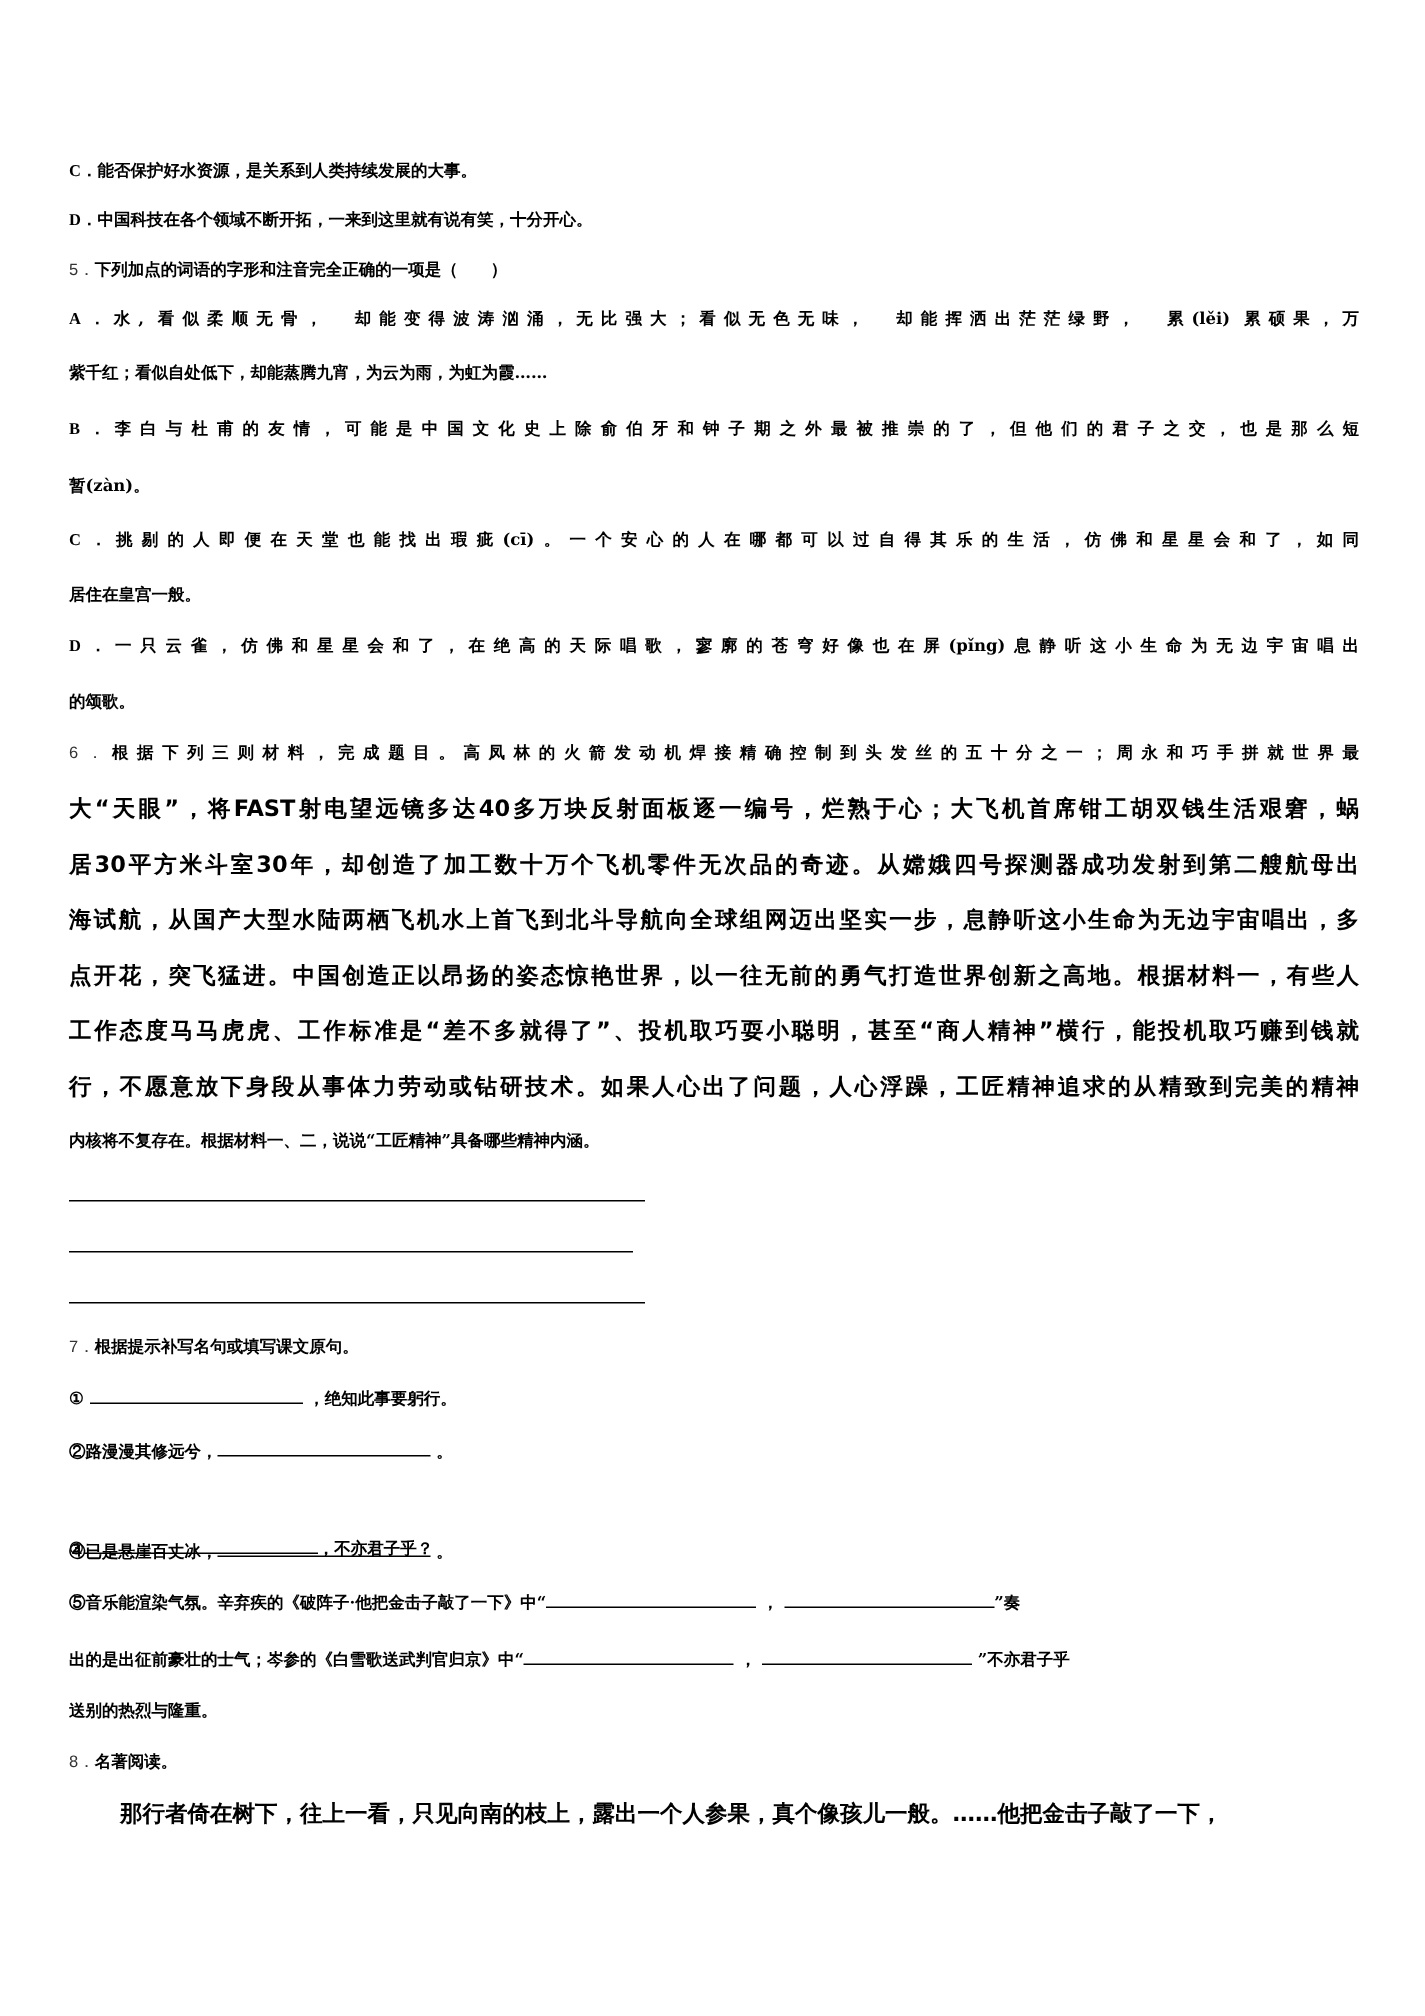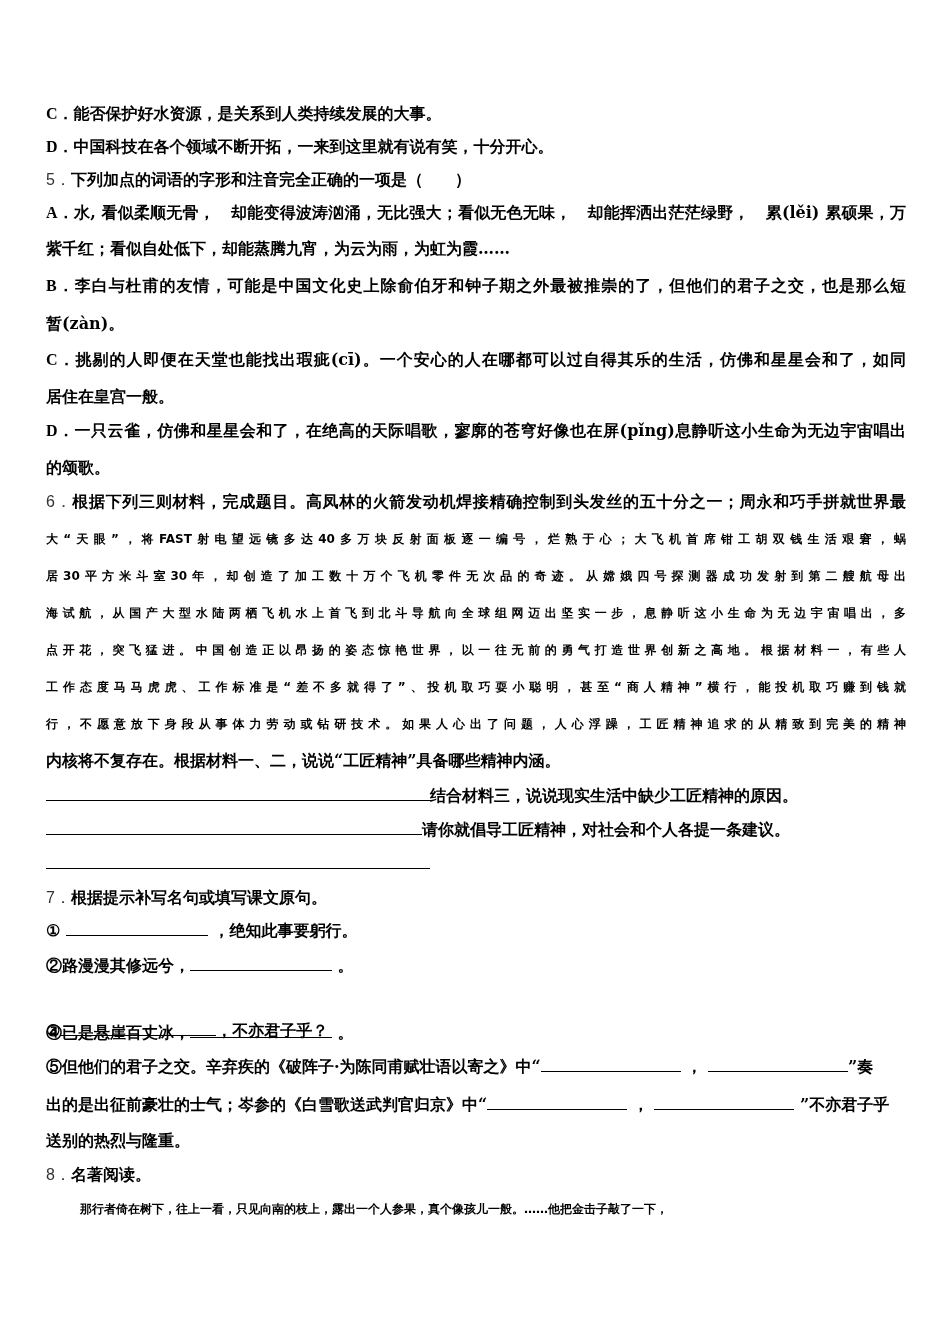--- a/index.html
+++ b/index.html
@@ -1,25 +1,25 @@
 <!DOCTYPE html>
 <html><head>
 <meta charset="utf-8">
 <style>
   html, body { margin: 0; padding: 0; background: #ffffff; }
   body { width: 950px; height: 1344px; position: relative; overflow: hidden;
          font-family: "DejaVu Serif", "Liberation Serif", serif; color: #000; }
   .page { position: absolute; left: 46px; top: 100px; width: 860px; }
-  .line { position: absolute; left: 0; white-space: nowrap; font-size: 16px; line-height: 20px; height: 20px; }
+  .line { position: absolute; left: 0; white-space: nowrap; font-size: 11px; line-height: 20px; height: 20px; }
   .full { width: 860px; text-align: justify; text-align-last: justify; }
   .qnum { font-family: "Liberation Sans", sans-serif; color: #333; font-weight: normal; }
   .b { font-weight: bold; }
   .opt { font-weight: bold; font-family: "Liberation Serif", serif; }
   .blank { display: inline-block; border-bottom: 1px solid #000; height: 14px; vertical-align: baseline; }
-  .kai { font-family: "DejaVu Sans", sans-serif; font-size: 12px; }
+  .kai { font-family: "DejaVu Sans", sans-serif; font-size: 15px; }
   .indent { padding-left: 34px; }
 </style>
 </head>
 <body>
 
 <div class="page">
 
   <div class="line" style="top:4px">
     <span class="opt">C．</span><span class="b">能否保护好水资源，是关系到人类持续发展的大事。</span>
   </div>
@@ -60,24 +60,24 @@
   </div>
   <div class="line full kai b" style="top:429px">大“天眼”，将FAST射电望远镜多达40多万块反射面板逐一编号，烂熟于心；大飞机首席钳工胡双钱生活艰窘，蜗</div>
   <div class="line full kai b" style="top:466px">居30平方米斗室30年，却创造了加工数十万个飞机零件无次品的奇迹。从嫦娥四号探测器成功发射到第二艘航母出</div>
   <div class="line full kai b" style="top:503px">海试航，从国产大型水陆两栖飞机水上首飞到北斗导航向全球组网迈出坚实一步，息静听这小生命为无边宇宙唱出，多</div>
   <div class="line full kai b" style="top:540px">点开花，突飞猛进。中国创造正以昂扬的姿态惊艳世界，以一往无前的勇气打造世界创新之高地。根据材料一，有些人</div>
   <div class="line full kai b" style="top:577px">工作态度马马虎虎、工作标准是“差不多就得了”、投机取巧耍小聪明，甚至“商人精神”横行，能投机取巧赚到钱就</div>
   <div class="line full kai b" style="top:614px">行，不愿意放下身段从事体力劳动或钻研技术。如果人心出了问题，人心浮躁，工匠精神追求的从精致到完美的精神</div>
   <div class="line b" style="top:651px">内核将不复存在。根据材料一、二，说说“工匠精神”具备哪些精神内涵。</div>
 
   <div class="line" style="top:686px">
-    <span class="blank" style="width:384px"></span><span class="b">结合材料三，说说现实生活中缺少工匠精神的原因。</span>
+    <span class="blank" style="width:384px"></span>
   </div>
   <div class="line" style="top:720px">
-    <span class="blank" style="width:376px"></span><span class="b">请你就倡导工匠精神，对社会和个人各提一条建议。</span>
+    <span class="blank" style="width:376px"></span>
   </div>
   <div class="line" style="top:754px">
     <span class="blank" style="width:384px"></span>
   </div>
 
   <div class="line" style="top:788px">
     <span class="qnum">7．</span><span class="b">根据提示补写名句或填写课文原句。</span>
   </div>
   <div class="line b" style="top:821px">
     <span>①</span>&nbsp;<span class="blank" style="width:142px"></span>&nbsp;<span>，绝知此事要躬行。</span>
@@ -85,21 +85,21 @@
   <div class="line b" style="top:856px">
     <span>②</span><span>路漫漫其修远兮，</span><span class="blank" style="width:142px"></span>&nbsp;<span>。</span>
   </div>
   <div class="line b" style="top:921px">
     <span>③</span><span class="blank" style="width:156px"></span><span>，不亦君子乎？</span>
   </div>
   <div class="line b" style="top:923px">
     <span>④</span><span>已是悬崖百丈冰，</span><span class="blank" style="width:142px"></span>&nbsp;<span>。</span>
   </div>
   <div class="line b" style="top:957px">
-    <span>⑤</span><span>但他们的君子之交。辛弃疾的《破阵子·为陈同甫赋壮语以寄之》中“</span><span class="blank" style="width:140px"></span>&nbsp;<span>，</span>&nbsp;<span class="blank" style="width:140px"></span><span>”奏</span>
+    <span>⑤</span><span>音乐能渲染气氛。辛弃疾的《破阵子·他把金击子敲了一下》中“</span><span class="blank" style="width:140px"></span>&nbsp;<span>，</span>&nbsp;<span class="blank" style="width:140px"></span><span>”奏</span>
   </div>
   <div class="line b" style="top:995px">
     <span>出的是出征前豪壮的士气；岑参的《白雪歌送武判官归京》中“</span><span class="blank" style="width:140px"></span>&nbsp;<span>，</span>&nbsp;<span class="blank" style="width:140px"></span>&nbsp;<span>”不亦君子乎</span>
   </div>
   <div class="line b" style="top:1031px">送别的热烈与隆重。</div>
 
   <div class="line" style="top:1065px">
     <span class="qnum">8．</span><span class="b">名著阅读。</span>
   </div>
   <div class="line kai b indent" style="top:1099px">那行者倚在树下，往上一看，只见向南的枝上，露出一个人参果，真个像孩儿一般。……他把金击子敲了一下，</div>

